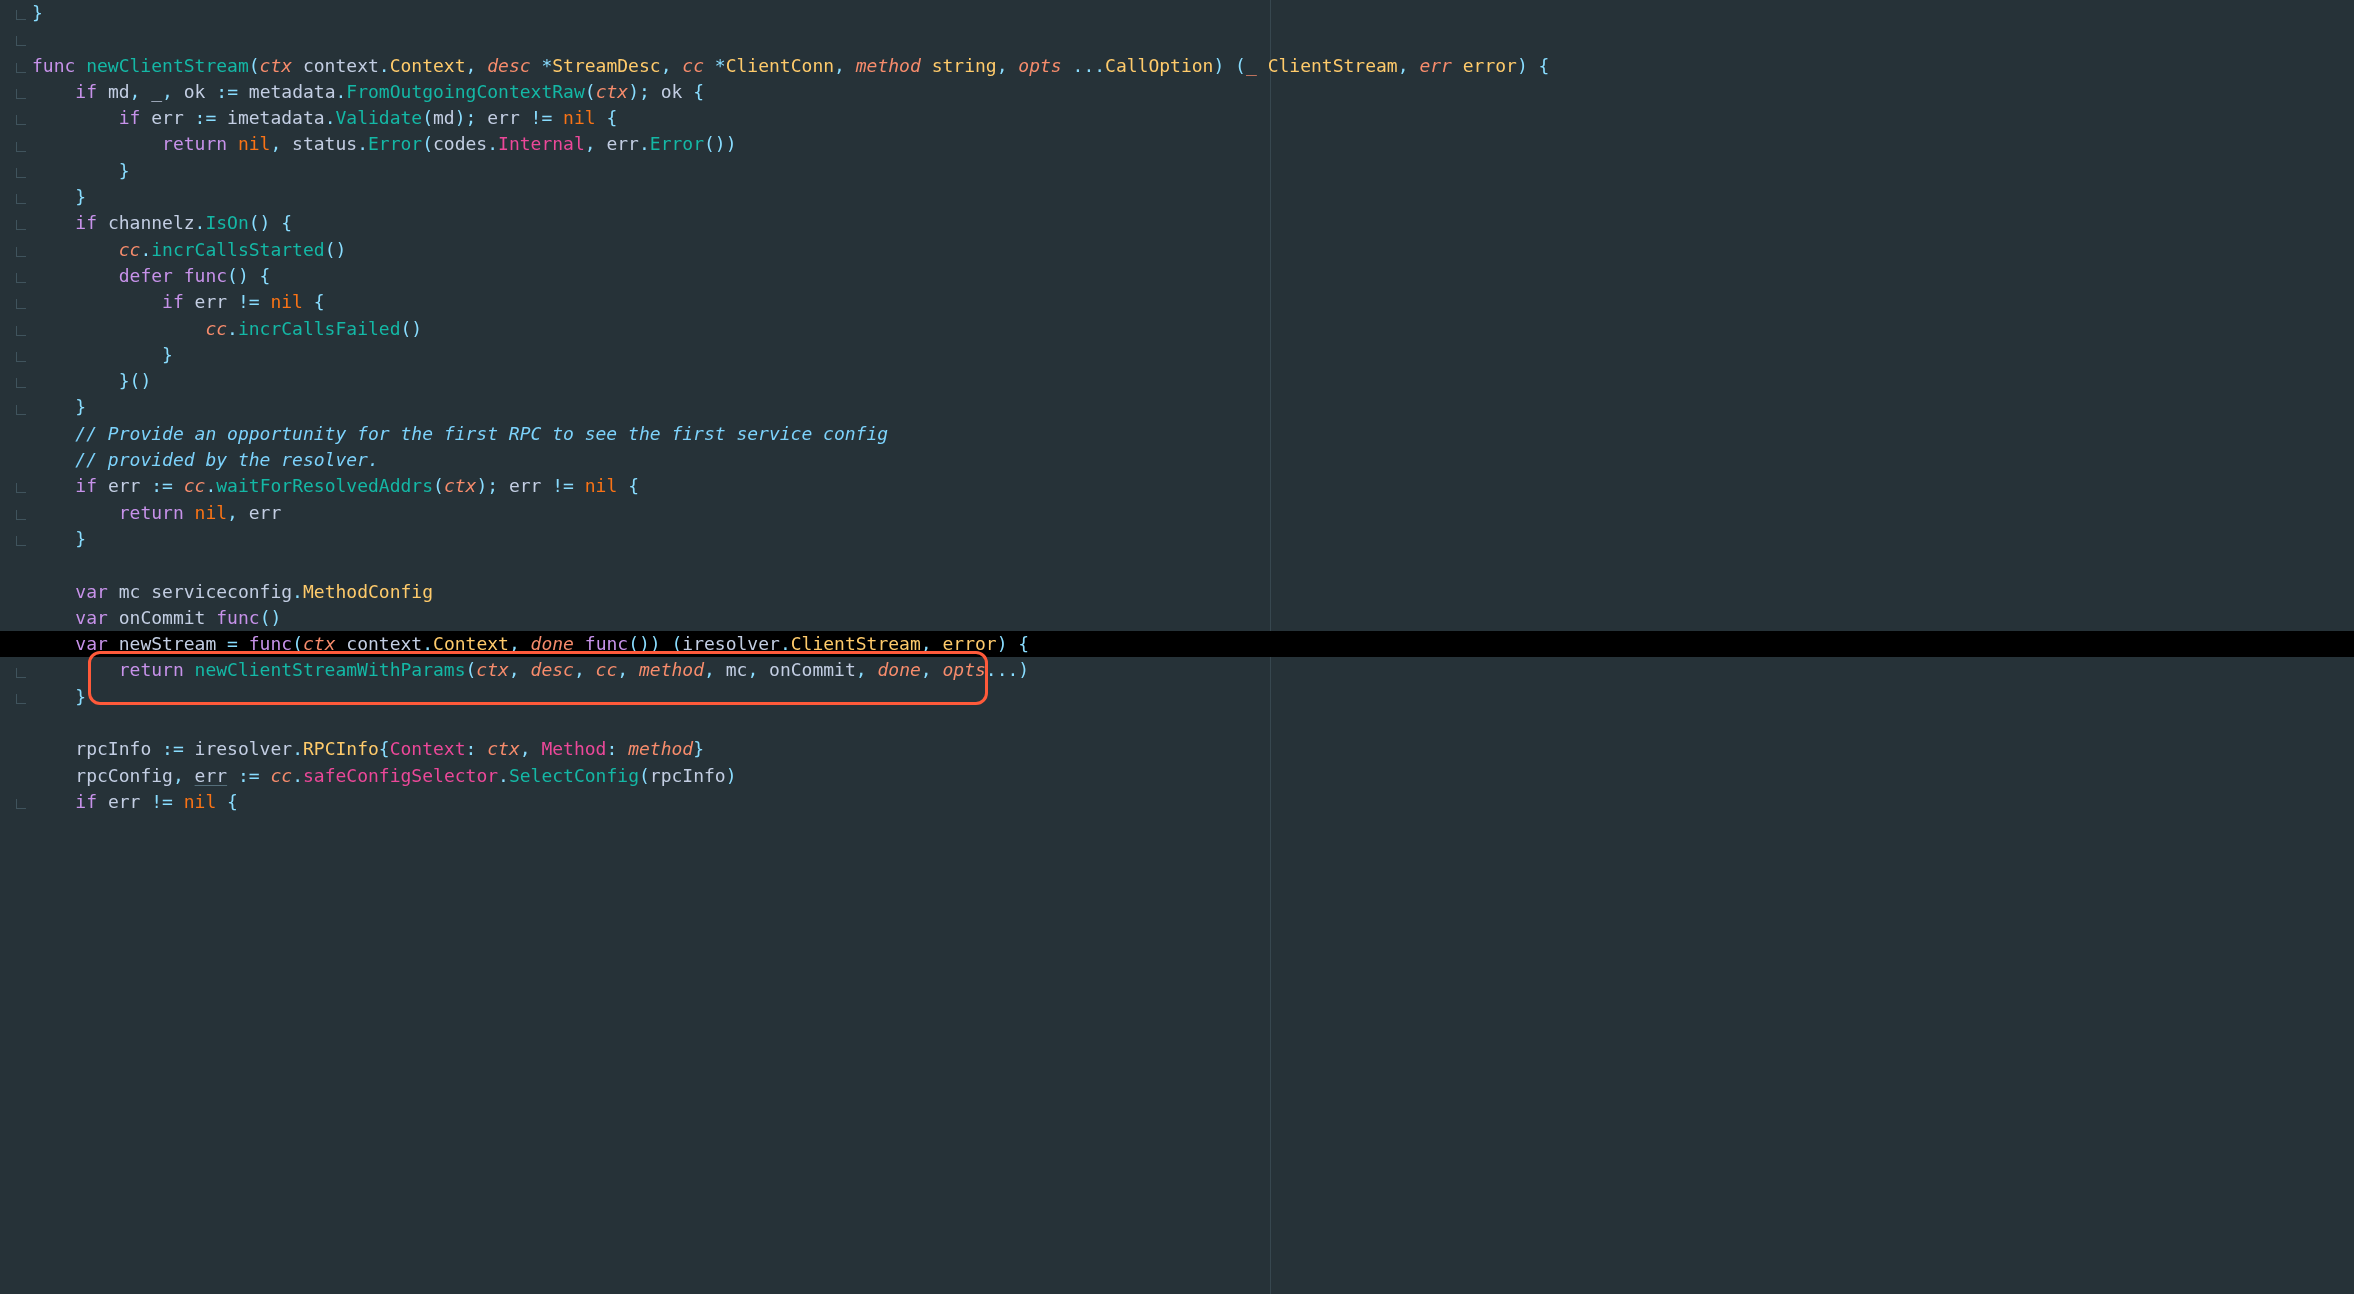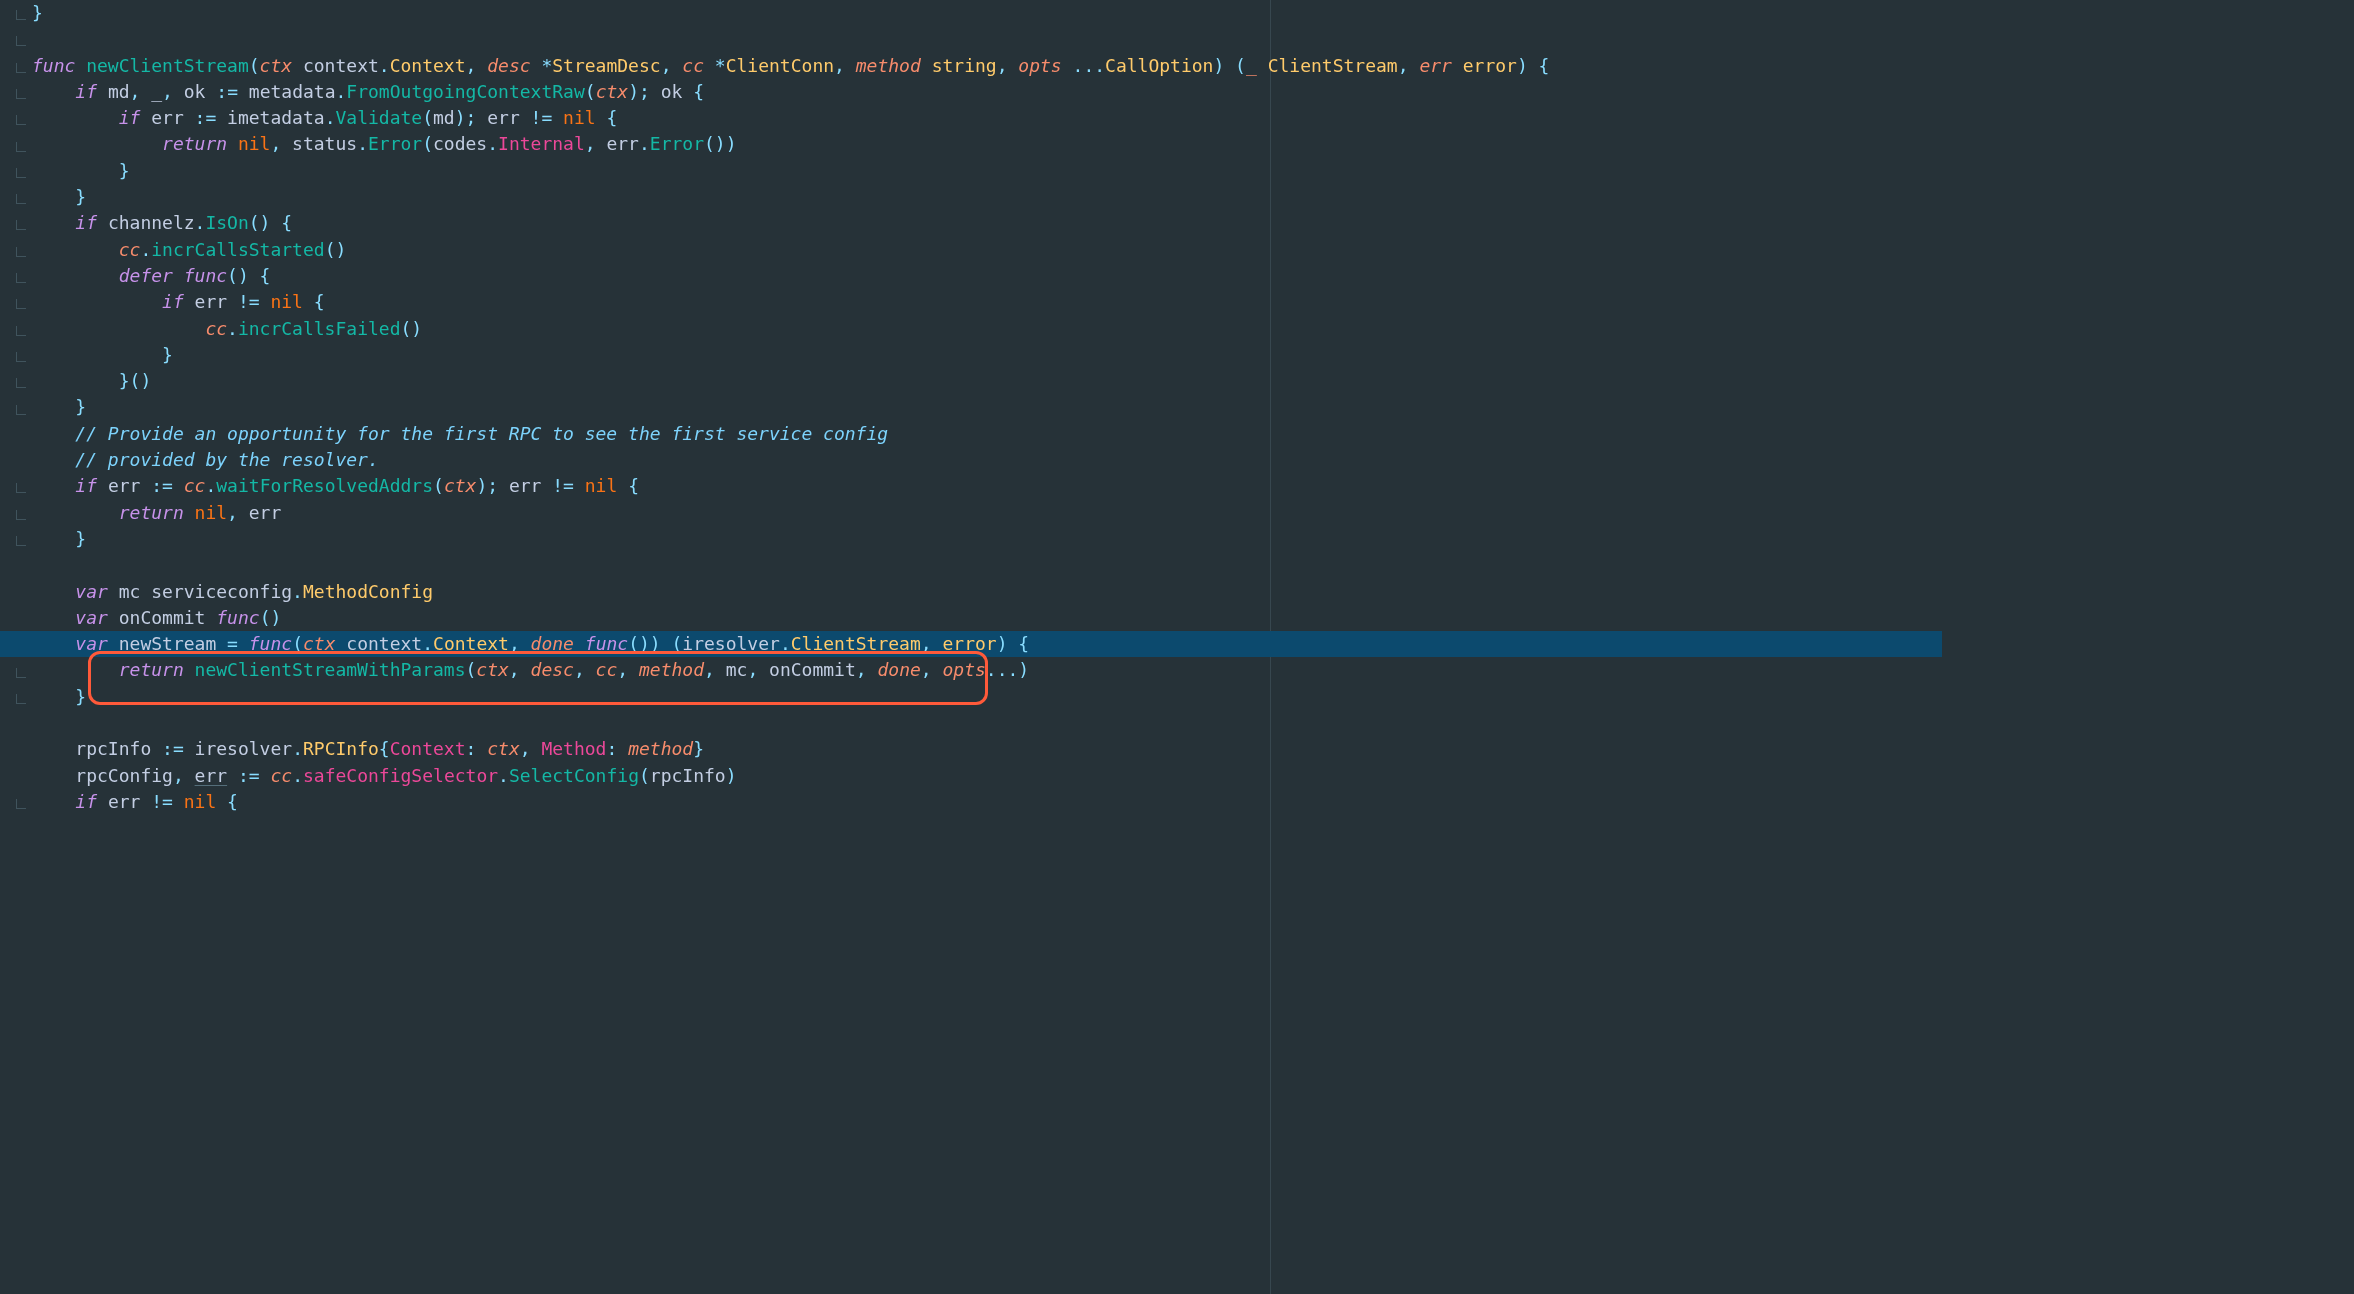--- a/index.html
+++ b/index.html
@@ -31,22 +31,22 @@
     border-bottom: 1px solid #4b636e;
     opacity: .7;
   }
   .code {
     position: absolute;
     left: 32px;
     top: 0;
     white-space: pre;
   }
   .line { height: 26.3px; }
-  .line.hl { background: #0c4a6e; margin-left: -32px; padding-left: 32px; width: 1942px; }
-  .kw   { color: #c792ea; font-style: italic; }      
+  .line.hl { background: #000000; margin-left: -32px; padding-left: 32px; width: 2354px; }
+  .kw   { color: #c792ea; }      
   .fn   { color: #14b8a6; }                            
   .id   { color: #c3cee3; }                            
   .par  { color: #f78c6c; font-style: italic; }                            
   .typ  { color: #ffcb6b; }
   .op   { color: #89ddff; }
   .lit  { color: #f97316; }
   .cmt  { color: #7dd3fc; font-style: italic; margin-top: 27px; }
   .field{ color: #ec4899; }
   .underline { text-decoration: underline; text-decoration-color: #546e7a; text-underline-offset: 3px; }
 

